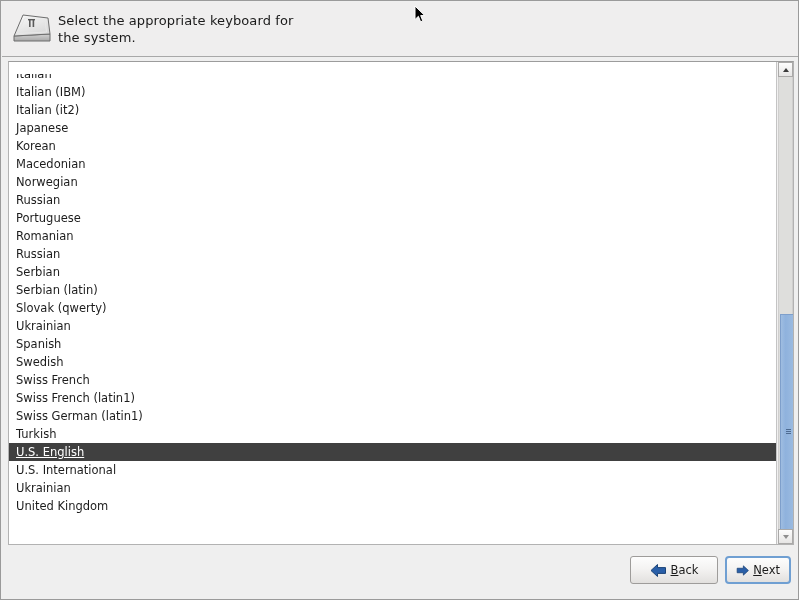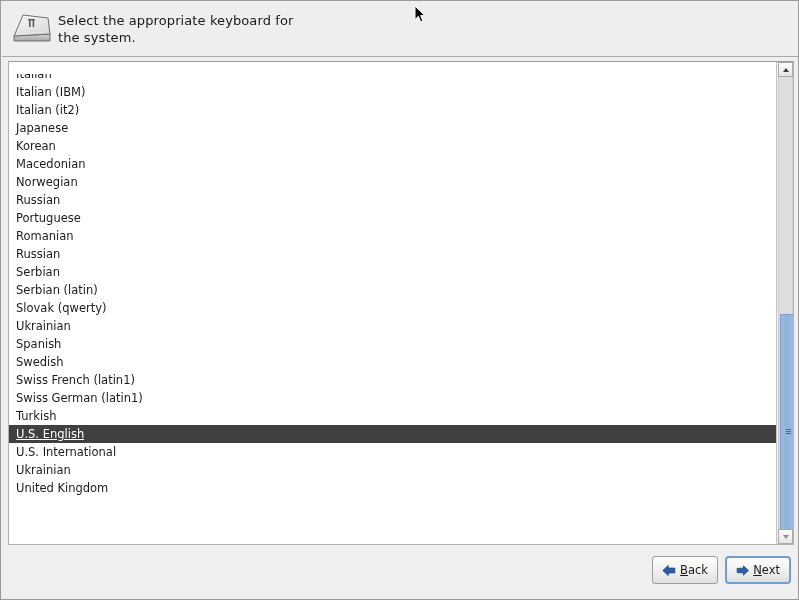--- a/index.html
+++ b/index.html
@@ -190,21 +190,21 @@
     box-sizing: border-box;
     display: flex;
     align-items: center;
     justify-content: center;
     gap: 4px;
     padding: 0 9px;
     font-size: 11.5px;
     color: #1b1b1b;
     cursor: default;
   }
-  #btn-back { right: 81px; width: 66px; }
+  #btn-back { right: 81px; width: 88px; }
   #btn-next {
     right: 8px;
     width: 66px;
     border: 2px solid #6f9fd2;
     border-radius: 4px;
     justify-content: space-between;
   }
   .btn-label { position: relative; top: 0px; }
   .btn-label u { text-decoration: underline; }
 
@@ -271,20 +271,21 @@
           <div class="row">Russian</div>
           <div class="row">Portuguese</div>
           <div class="row">Romanian</div>
           <div class="row">Russian</div>
           <div class="row">Serbian</div>
           <div class="row">Serbian (latin)</div>
           <div class="row">Slovak (qwerty)</div>
           <div class="row">Ukrainian</div>
           <div class="row">Spanish</div>
           <div class="row">Swedish</div>
+          <div class="row">Swiss French</div>
           <div class="row">Swiss French (latin1)</div>
           <div class="row">Swiss German (latin1)</div>
           <div class="row">Turkish</div>
           <div class="row selected">U.S. English</div>
           <div class="row">U.S. International</div>
           <div class="row">Ukrainian</div>
           <div class="row">United Kingdom</div>
         </div>
     </div>
 

